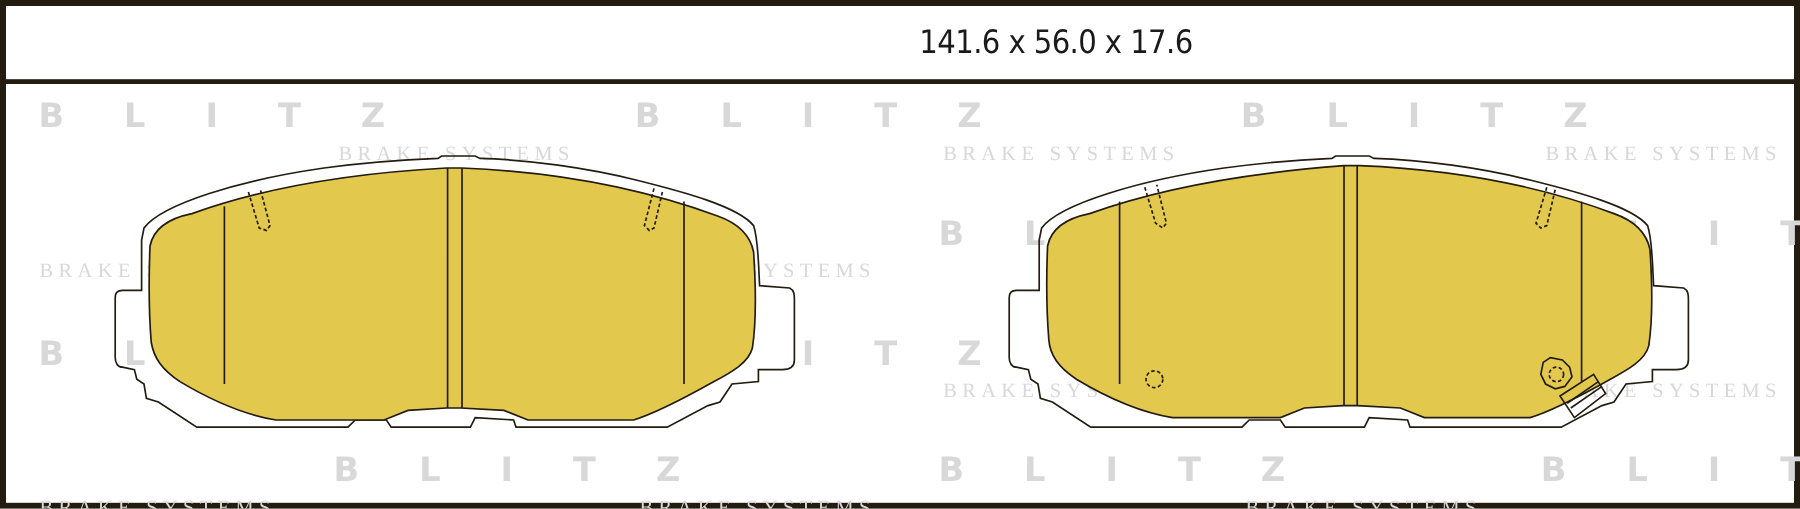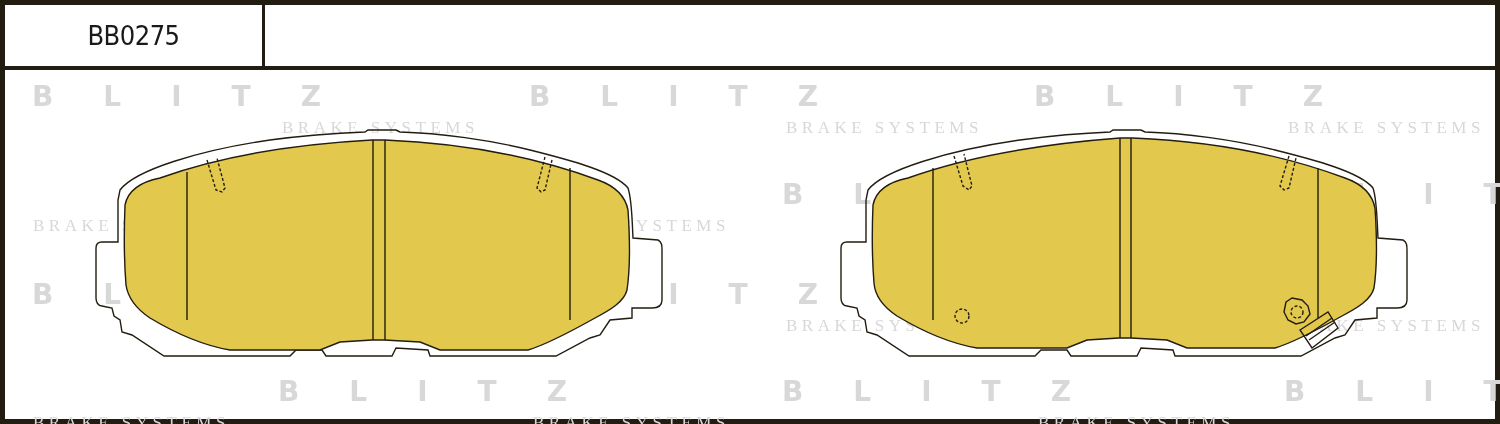--- a/index.html
+++ b/index.html
@@ -11,21 +11,21 @@
   .wm{position:absolute;white-space:nowrap;color:#d8d8d8;}
   .wm-blitz{font-family:"DejaVu Sans",sans-serif;font-weight:bold;font-size:28px;letter-spacing:50px;margin-left:24px;}
   .wm-brake{font-family:Liberation Serif, serif;font-size:17px;letter-spacing:4.5px;margin-top:32px;}
   svg.pads{position:absolute;left:0;top:0;}
 </style>
 </head>
 <body>
 
 <div class="frame">
   <div class="header">
-    <div class="cell-code">BB0275</div>
+    <div class="cell-dims">141.6 x 56.0 x 17.6</div>
   </div>
 </div>
 
 <div class="wm wm-blitz" style="left:8px;top:80px;">BLITZ</div>
 <div class="wm wm-brake" style="left:282px;top:86px;">BRAKE SYSTEMS</div>
 <div class="wm wm-blitz" style="left:505px;top:80px;">BLITZ</div>
 <div class="wm wm-brake" style="left:786px;top:86px;">BRAKE SYSTEMS</div>
 <div class="wm wm-blitz" style="left:1010px;top:80px;">BLITZ</div>
 <div class="wm wm-brake" style="left:1288px;top:86px;">BRAKE SYSTEMS</div>
 

